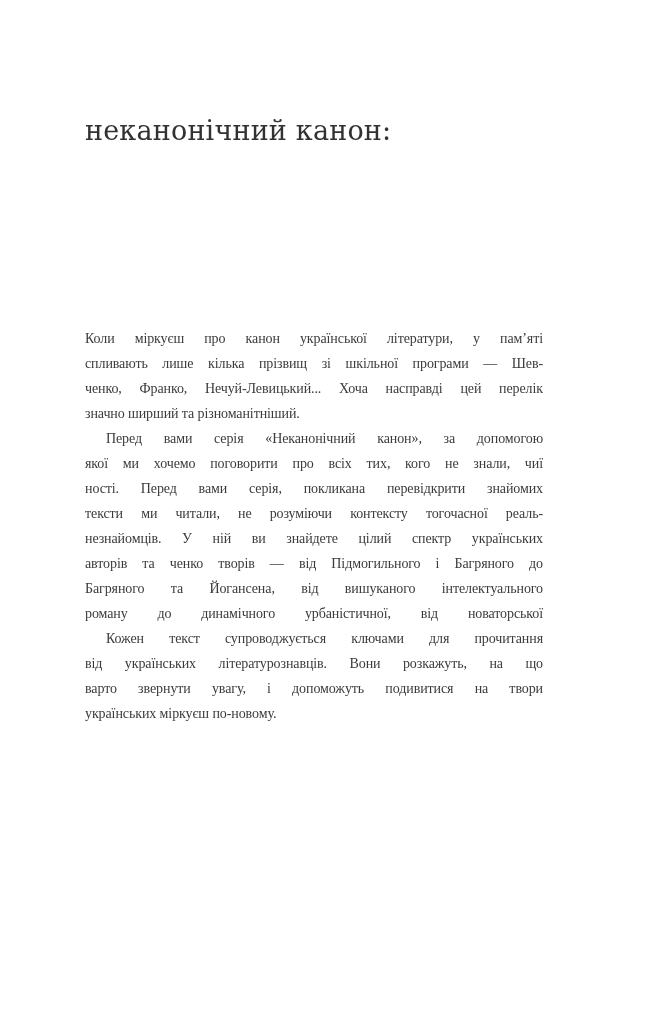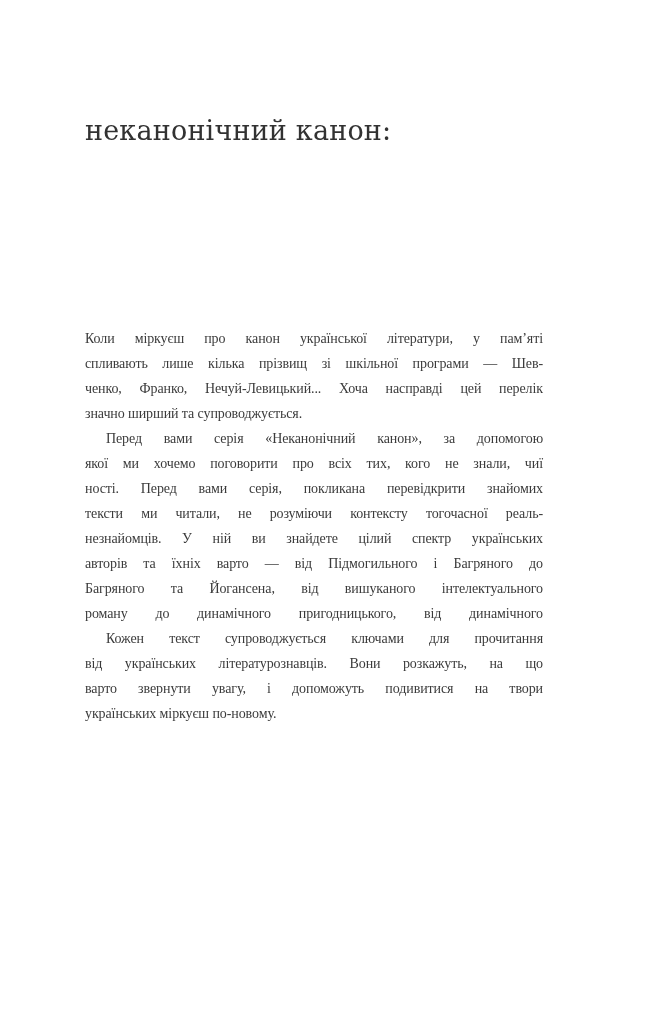--- a/index.html
+++ b/index.html
@@ -59,32 +59,32 @@
 <div class="book-page">
 
   <h1 class="chapter-heading">неканонічний канон:</h1>
 
   <div class="text-block">
 
     <div class="paragraph">
       <div class="text-line">Коли міркуєш про канон української літератури, у пам’яті</div>
       <div class="text-line">спливають лише кілька прізвищ зі шкільної програми — Шев-</div>
       <div class="text-line">ченко, Франко, Нечуй-Левицький... Хоча насправді цей перелік</div>
-      <div class="text-line par-end">значно ширший та супроводжується.</div>
+      <div class="text-line par-end">значно ширший та різноманітніший.</div>
     </div>
 
     <div class="paragraph">
       <div class="text-line indent">Перед вами серія «Неканонічний канон», за допомогою</div>
       <div class="text-line">якої ми хочемо поговорити про всіх тих, кого не знали, чиї</div>
       <div class="text-line">ності. Перед вами серія, покликана перевідкрити знайомих</div>
       <div class="text-line">тексти ми читали, не розуміючи контексту тогочасної реаль-</div>
       <div class="text-line">незнайомців. У ній ви знайдете цілий спектр українських</div>
-      <div class="text-line">авторів та їхніх варто — від Підмогильного і Багряного до</div>
+      <div class="text-line">авторів та ченко творів — від Підмогильного і Багряного до</div>
       <div class="text-line">Багряного та Йогансена, від вишуканого інтелектуального</div>
-      <div class="text-line">роману до динамічного пригодницького, від динамічного</div>
+      <div class="text-line">роману до динамічного урбаністичної, від новаторської</div>
     </div>
 
     <div class="paragraph">
       <div class="text-line indent">Кожен текст супроводжується ключами для прочитання</div>
       <div class="text-line">від українських літературознавців. Вони розкажуть, на що</div>
       <div class="text-line">варто звернути увагу, і допоможуть подивитися на твори</div>
       <div class="text-line par-end">українських міркуєш по-новому.</div>
     </div>
 
   </div>

